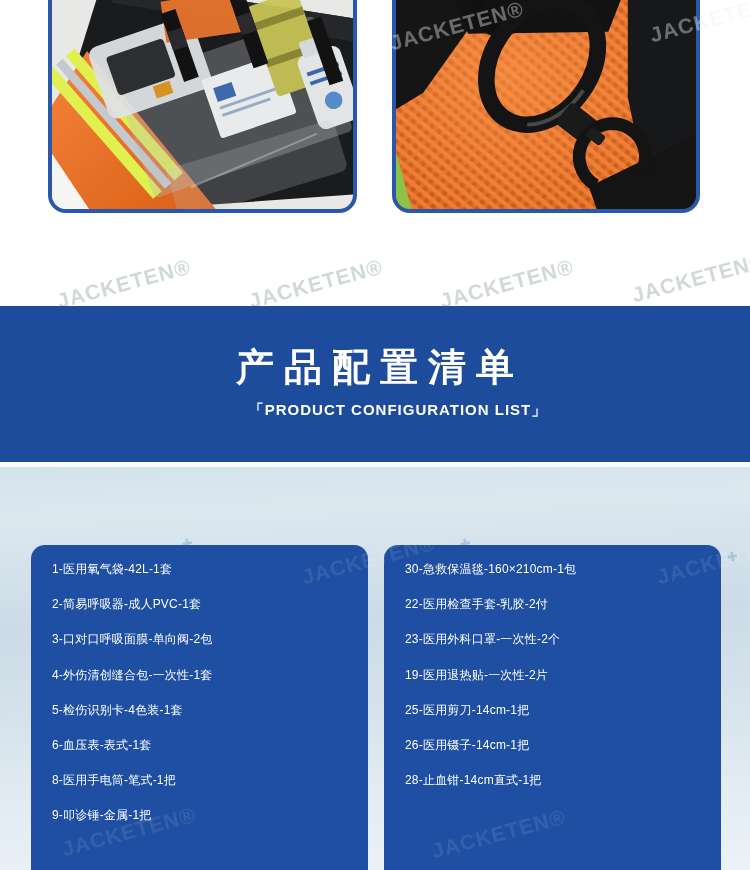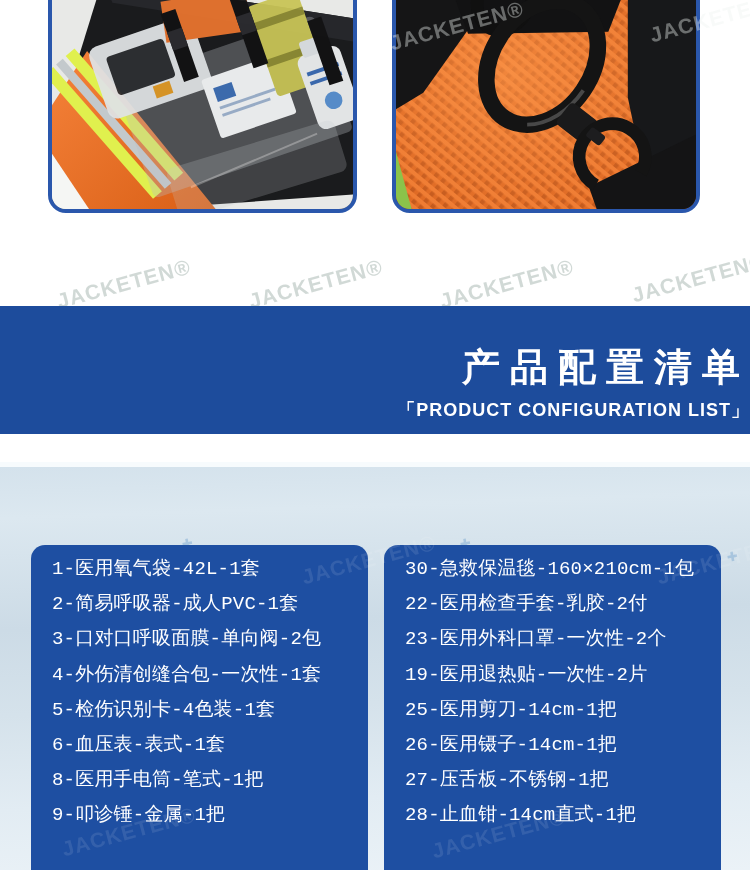--- a/index.html
+++ b/index.html
@@ -22,50 +22,49 @@
   }
   .wm-gray{color:rgba(172,186,180,0.55);}
   .wm-light{color:rgba(238,242,240,0.40);z-index:6;}
   .wm-panel{color:rgba(255,255,255,0.10);z-index:6;}
   .cross{
     position:absolute;font-size:13px;color:rgba(125,170,210,0.5);
     transform:rotate(-10deg);z-index:1;pointer-events:none;
   }
   
   .banner{
-    position:absolute;left:0;top:306px;width:750px;height:128px;
-    background:#1d4c9c;color:#ffffff;text-align:right;
+    position:absolute;left:0;top:306px;width:750px;height:156px;
+    background:#1d4c9c;color:#ffffff;text-align:center;
   }
   .banner-title{
     margin-top:38px;font-size:38px;font-weight:bold;letter-spacing:10px;
     padding-left:10px;line-height:46px;
   }
   .banner-subtitle{
-    font-size:18px;font-weight:bold;letter-spacing:1px;line-height:32px;margin-top:4px;padding-left:46px;
+    font-size:15px;font-weight:bold;letter-spacing:1px;line-height:32px;margin-top:4px;padding-left:46px;
   }
   .banner-stripe{
     position:absolute;left:0;top:462px;width:750px;height:5px;background:#f7fbfd;
   }
   
   .bottom-bg{
     position:absolute;left:0;top:467px;width:750px;height:403px;
     background:linear-gradient(178deg,#d4e2ec 0%,#dce8f0 12%,#ccdbe6 38%,#d5e2eb 58%,#e2ecf3 80%,#ebf2f7 100%);
   }
   
   .panel{
     position:absolute;top:545px;height:330px;background:#1e4fa2;
     border-radius:14px 14px 0 0;color:#ffffff;box-sizing:border-box;
     padding:7px 0 0 21px;z-index:3;
   }
   .panel-left{left:31px;width:337px;}
   .panel-right{left:384px;width:337px;}
   .item{
-    font-size:19px;line-height:35.2px;white-space:nowrap;
+    font-size:12px;line-height:35.2px;white-space:nowrap;
     letter-spacing:0.2px;
-    font-family:Liberation Mono, monospace;
   }
 </style>
 </head>
 <body>
 
 <div id="page">
 
   <div class="photo photo-left">
     <svg viewBox="0 0 309 255" preserveAspectRatio="none">
       <defs>
@@ -198,21 +197,20 @@
     <div class="item">9-叩诊锤-金属-1把</div>
   </div>
 
   <div class="panel panel-right">
     <div class="item">30-急救保温毯-160×210cm-1包</div>
     <div class="item">22-医用检查手套-乳胶-2付</div>
     <div class="item">23-医用外科口罩-一次性-2个</div>
     <div class="item">19-医用退热贴-一次性-2片</div>
     <div class="item">25-医用剪刀-14cm-1把</div>
     <div class="item">26-医用镊子-14cm-1把</div>
-    <div class="item">27-压舌板-不锈钢-1把</div>
     <div class="item">28-止血钳-14cm直式-1把</div>
   </div>
 
   <span class="wm wm-panel" style="left:60px;top:820px;">JACKETEN®</span>
   <span class="wm wm-panel" style="left:300px;top:548px;">JACKETEN®</span>
   <span class="wm wm-panel" style="left:655px;top:548px;">JACKETEN®</span>
   <span class="wm wm-panel" style="left:430px;top:822px;">JACKETEN®</span>
 </div>
 
 </body></html>

